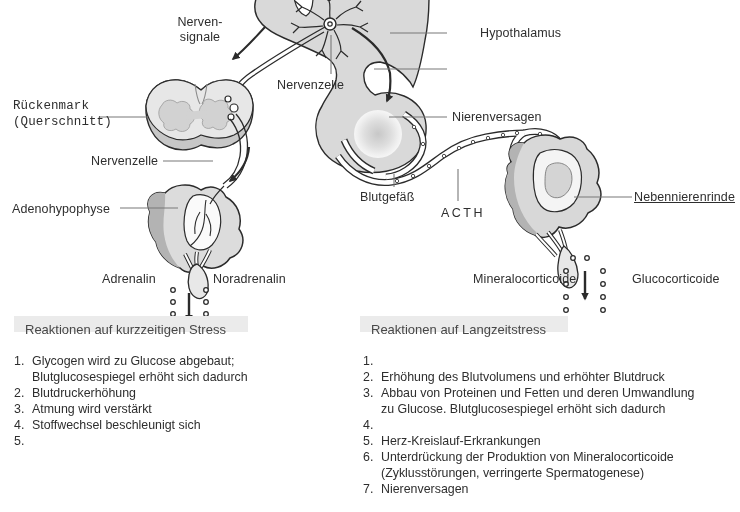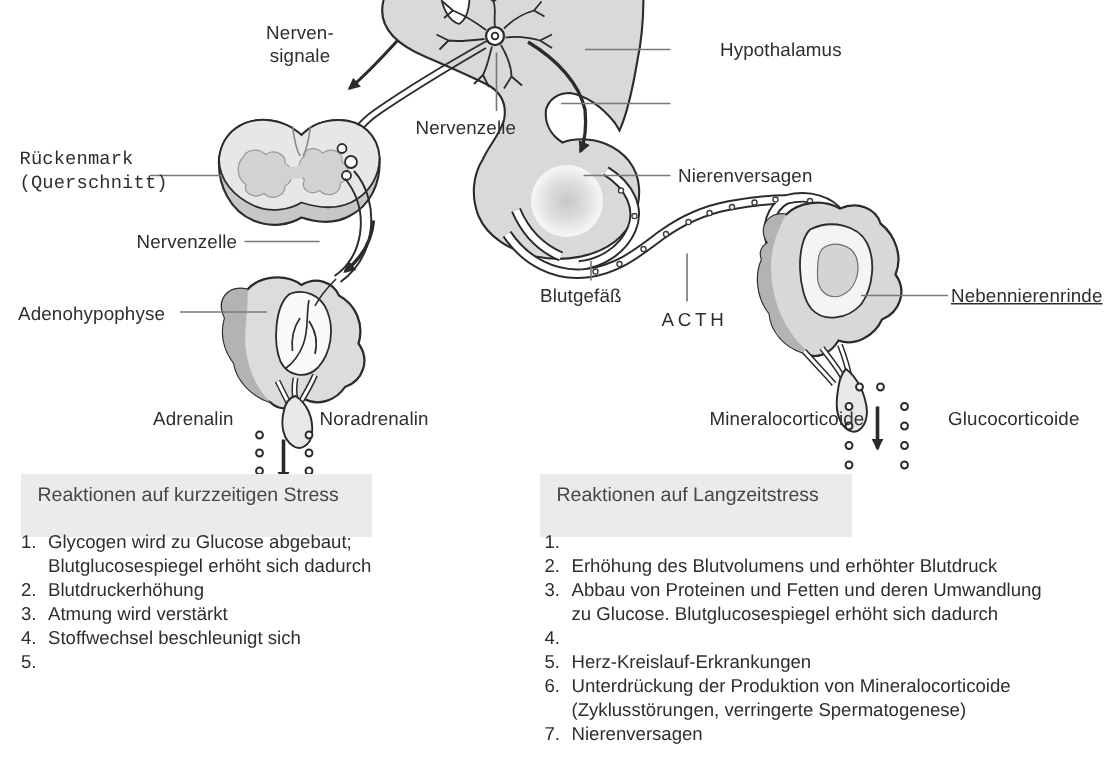--- a/index.html
+++ b/index.html
@@ -4,21 +4,21 @@
 <style>
   html,body{margin:0;padding:0;background:#ffffff;}
   body{width:740px;height:512px;position:relative;overflow:hidden;
        font-family:"Liberation Sans","DejaVu Sans",sans-serif;color:#2e2e2e;}
   #stage{position:absolute;left:0;top:0;width:740px;height:512px;}
   svg{position:absolute;left:0;top:0;}
   .lbl{position:absolute;font-size:12.5px;line-height:15px;color:#2e2e2e;
        white-space:pre-line;letter-spacing:.1px;}
   .lbl.center{text-align:center;}
   .lbl.acth{letter-spacing:2.5px;}
-  .hdr{position:absolute;height:42px;background:#ebebeb;color:#474747;
+  .hdr{position:absolute;height:16px;background:#ebebeb;color:#474747;
        font-size:13px;line-height:27px;padding-left:11px;box-sizing:border-box;}
   .hdr.left{left:14px;top:316px;width:234px;}
   .hdr.right{left:360px;top:316px;width:208px;}
   .list{position:absolute;top:353px;font-size:12.4px;line-height:16px;color:#2e2e2e;}
   .list.left{left:14px;width:338px;}
   .list.right{left:363px;width:375px;}
   .li{display:flex;}
   .li .num{flex:0 0 18px;}
   .li .txt{white-space:pre-line;}
 </style>

